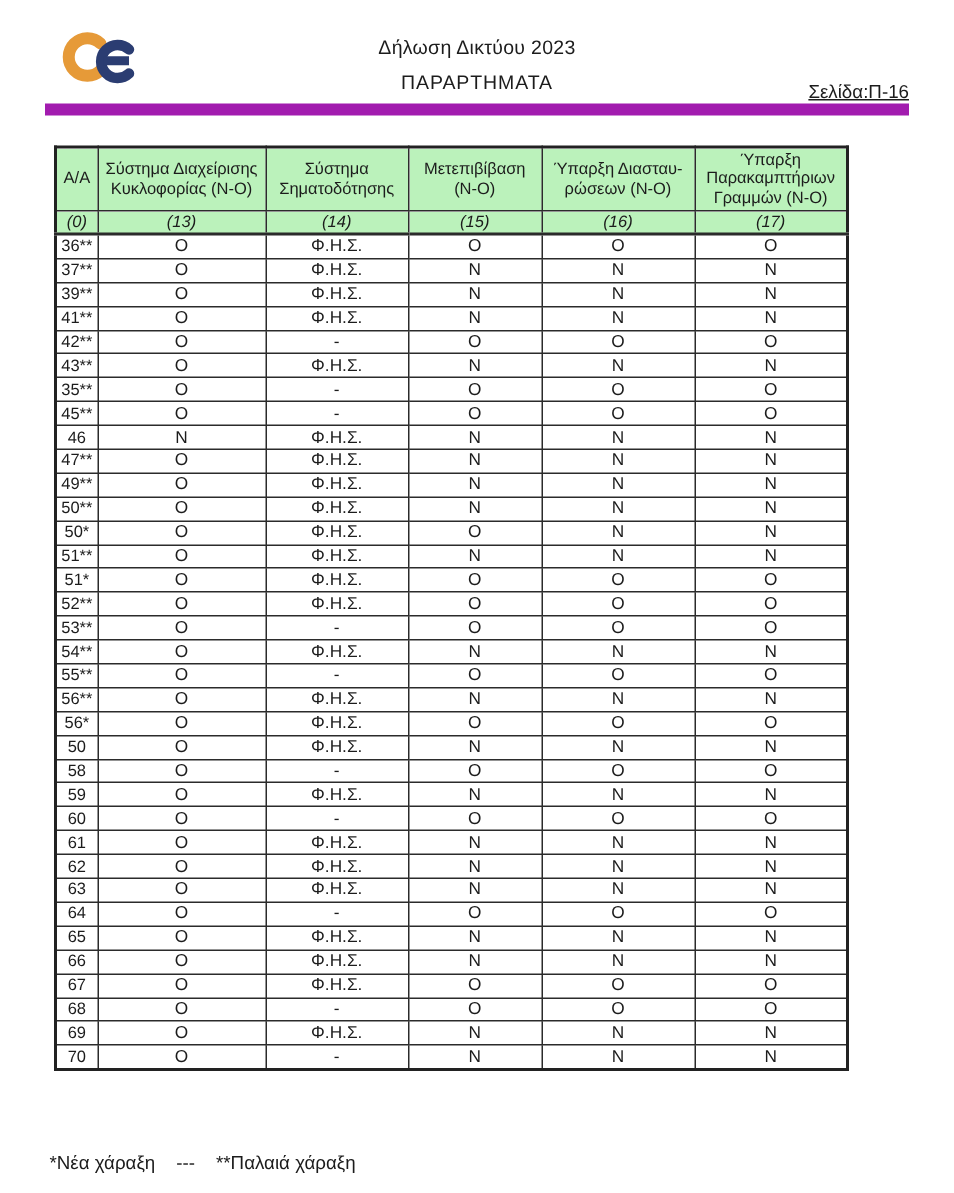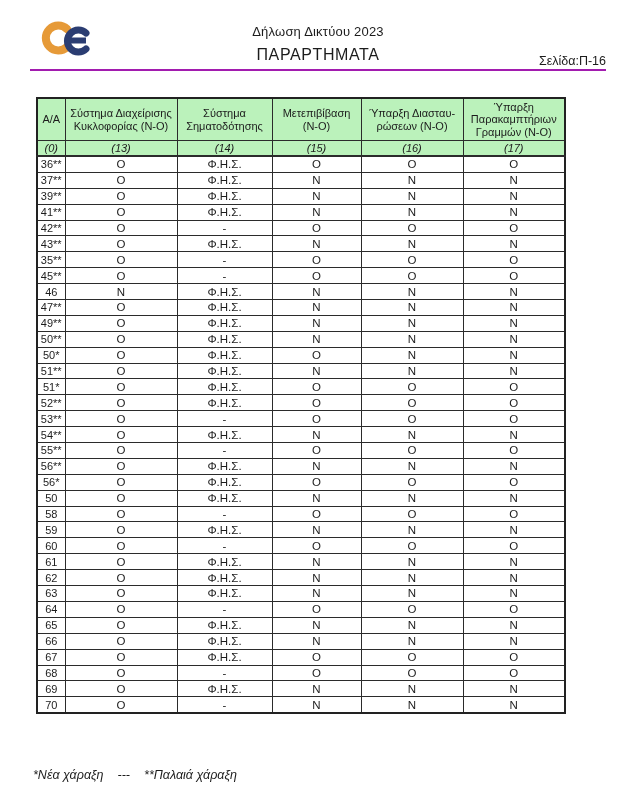--- a/index.html
+++ b/index.html
@@ -17,21 +17,21 @@
     overflow: hidden;
   }
 
   
   .page-header {
     position: absolute;
     top: 0;
     left: 30px;
     width: 576px;
     height: 69px;
-    border-bottom: 2px solid #a21caf;
+    border-bottom: 8px solid #a21caf;
   }
   .logo {
     position: absolute;
     left: 6px;
     top: 16px;
     width: 56px;
     height: 44px;
   }
   .title-block {
     position: absolute;
@@ -39,30 +39,31 @@
     right: 0;
     top: 24px;
     text-align: center;
   }
   .title-line1 {
     font-size: 13px;
     line-height: 16px;
     letter-spacing: 0.2px;
   }
   .title-line2 {
-    font-size: 16px;
+    font-size: 13px;
     line-height: 16px;
     margin-top: 7px;
     letter-spacing: 0.6px;
   }
   .page-label {
     position: absolute;
     right: 0;
     bottom: 1px;
     font-size: 12.5px;
+    text-decoration: underline;
     text-align: right;
   }
 
   
   .net-table {
     position: absolute;
     top: 97px;
     left: 36px;
     width: 528px;
     border-collapse: collapse;
@@ -102,21 +103,20 @@
   .net-table {
     border: 2px solid #222222;
   }
 
   
   .footnote {
     position: absolute;
     left: 33px;
     top: 768px;
     font-size: 12.5px;
-    font-style: italic;
     white-space: pre;
   }
   .footnote span { margin-right: 14px; }
 </style>
 </head>
 <body>
 
 <div class="page">
 
   <div class="page-header">

